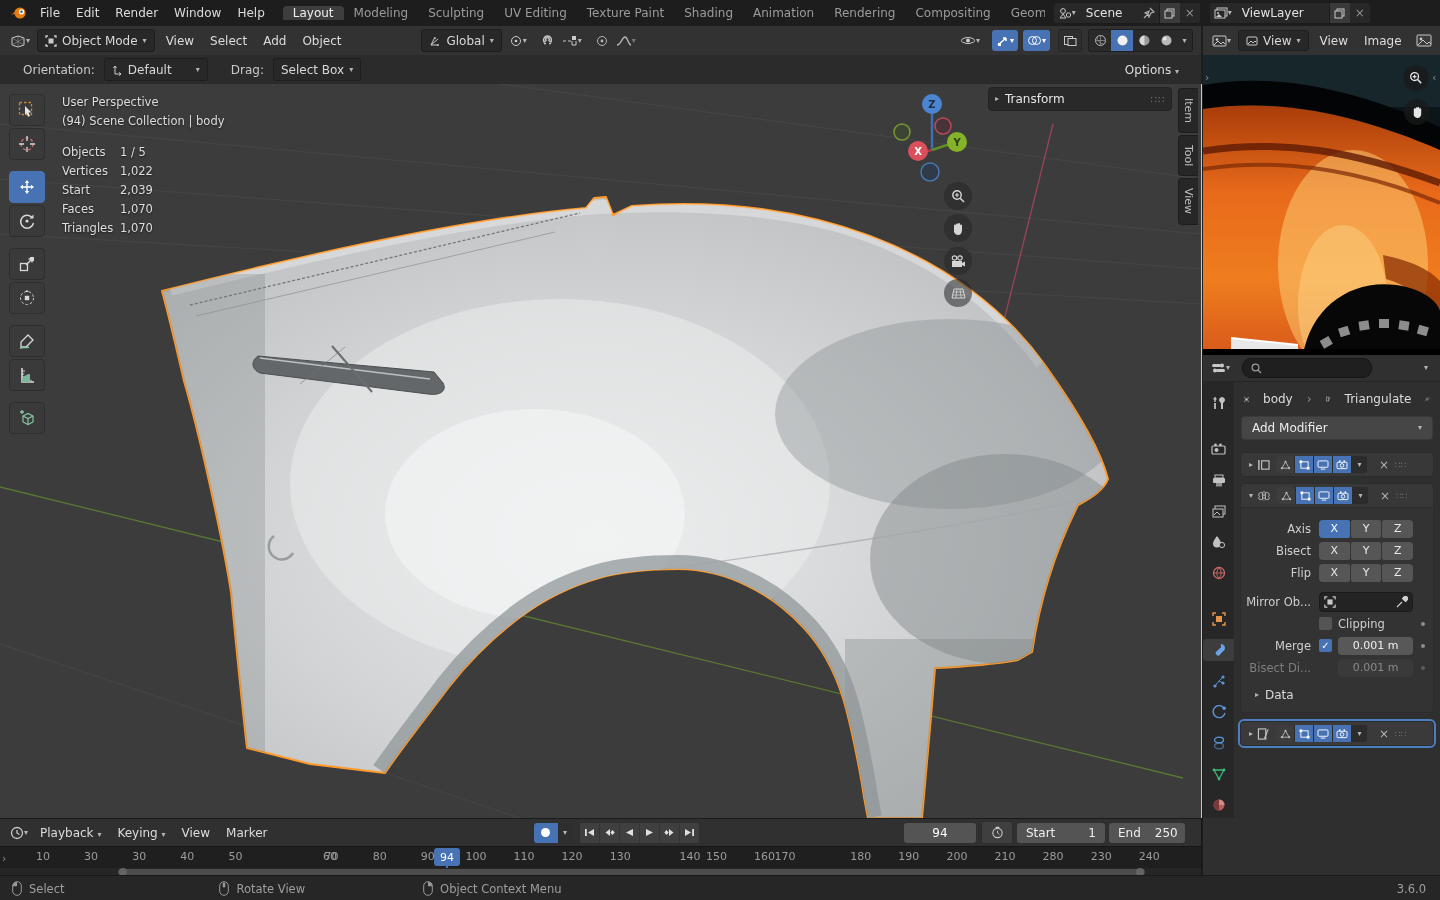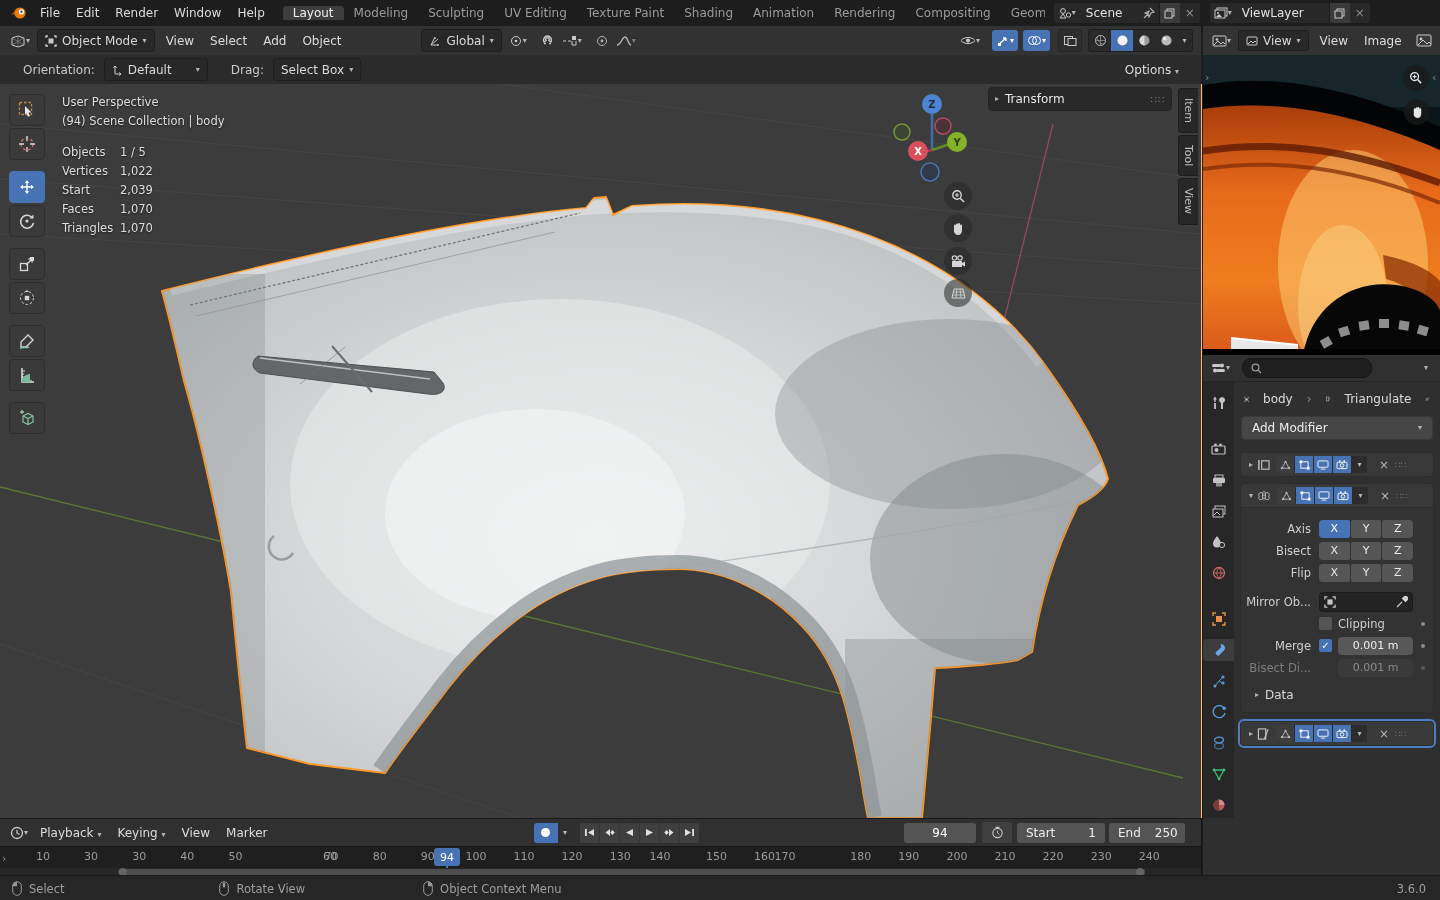--- a/index.html
+++ b/index.html
@@ -1042,29 +1042,29 @@
           <span class="tick" style="left: 187.3px;">40</span>
           <span class="tick" style="left: 235.4px;">50</span>
           <span class="tick" style="left: 284px; margin-left: 46px;">60</span>
           <span class="tick" style="left: 331.6px;">70</span>
           <span class="tick" style="left: 379.7px;">80</span>
           <span class="tick" style="left: 427.8px;">90</span>
           <span class="tick" style="left: 475.9px;">100</span>
           <span class="tick" style="left: 524px;">110</span>
           <span class="tick" style="left: 572.1px;">120</span>
           <span class="tick" style="left: 620.2px;">130</span>
-          <span class="tick" style="left: 660px;">140</span>
+          <span class="tick" style="left: 690px;">140</span>
           <span class="tick" style="left: 716.4px;">150</span>
           <span class="tick" style="left: 764.5px;">160</span>
           <span class="tick" style="left: 785px;">170</span>
           <span class="tick" style="left: 860.7px;">180</span>
           <span class="tick" style="left: 908.8px;">190</span>
           <span class="tick" style="left: 956.9px;">200</span>
           <span class="tick" style="left: 1005px;">210</span>
-          <span class="tick" style="left: 1053.1px;">220</span>
+          <span class="tick" style="left: 1053.1px;">280</span>
           <span class="tick" style="left: 1101.2px;">230</span>
           <span class="tick" style="left: 1149.3px;">240</span>
         </div>
       <div id="playhead" style="left:447px">94</div>
       <div id="playline" style="left:447px"></div>
     </div>
     <div id="tl-scroll">
       <div id="tl-thumb">
         <span class="knob" style="left:1px"></span>
         <span class="knob" style="right:1px"></span>

